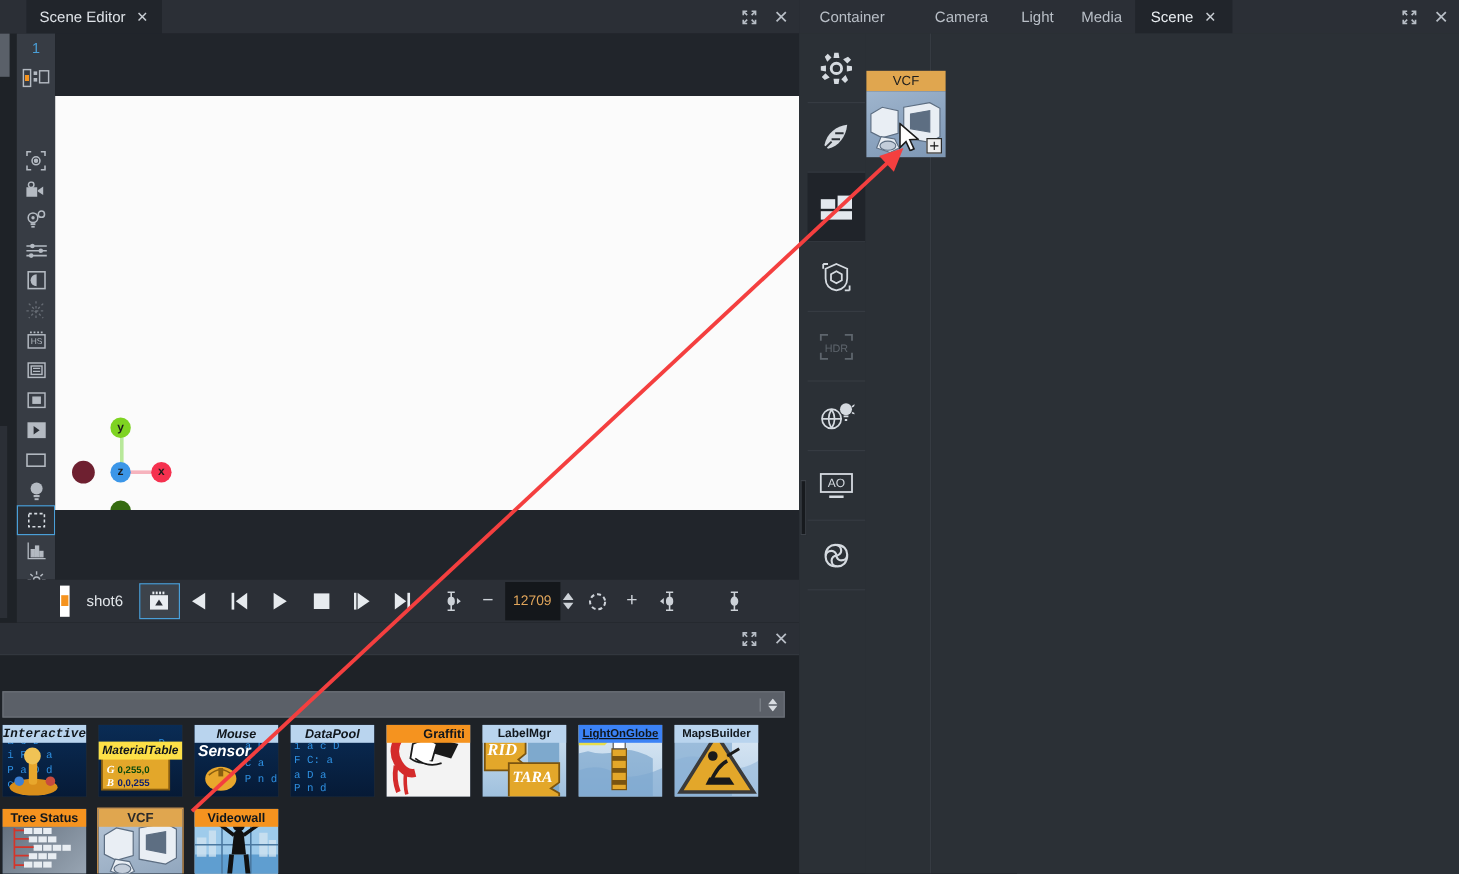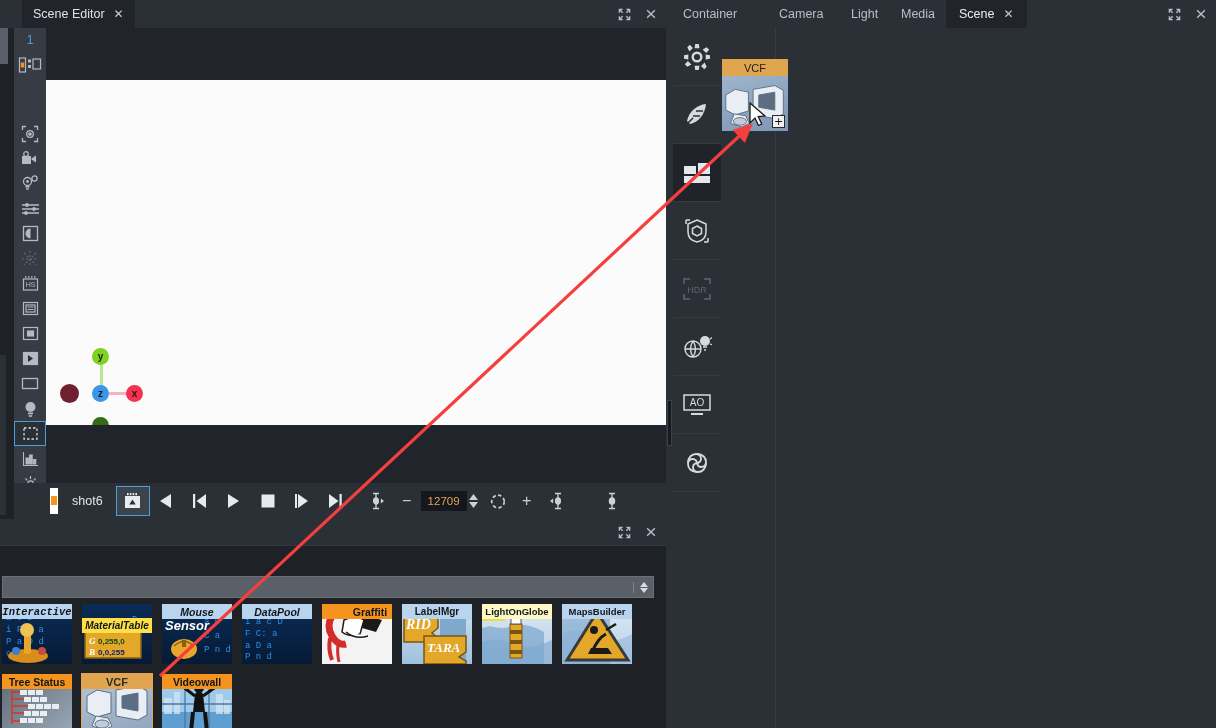--- a/index.html
+++ b/index.html
@@ -95,21 +95,21 @@
     background: #fff; position: relative;
   }
   .tick-mark i { position: absolute; left: 1px; top: 8px; width: 6px; height: 9px; background: #f5931f; }
   .shot-label { margin-left: 14px; font-size: 12.5px; color: #e2e6ea; }
   .tb-btn {
     width: 34px; height: 28px; display: flex; align-items: center; justify-content: center;
     color: #e6eaee;
   }
   .tb-btn.boxed { outline: 1px solid #4a9fd8; background: #3d434b; width: 32px; height: 28px; }
   .frame-box {
-    width: 46px; height: 20px; background: #14171b;
+    width: 46px; height: 32px; background: #14171b;
     display: flex; align-items: center; justify-content: center;
     font-size: 11.5px; color: #e0a55b; margin: 0 2px;
   }
   .spin { display: flex; flex-direction: column; gap: 2px; color: #cdd2d8; margin-right: 3px; }
   .minus-plus { font-size: 16px; color: #cdd2d8; width: 24px; text-align: center; }
 
   
   #bottom-panel {
     position: absolute; left: 0; top: 519px; width: 666px; height: 209px;
     background: #1e2227;
@@ -591,21 +591,21 @@
                   <path d="M8 22q12 4 24 0t30 6v32H0V24z" fill="#5b8fc0" opacity=".5"></path>
                   <path d="M0 38q16-6 30 2t40-4v24H0z" fill="#7fa9d1" opacity=".6"></path>
                   <rect x="28" y="20" width="12" height="34" fill="#e3a72a" stroke="#7a5410" stroke-width="1"></rect>
                   <rect x="28" y="26" width="12" height="4" fill="#7a5410"></rect>
                   <rect x="28" y="36" width="12" height="4" fill="#7a5410"></rect>
                   <rect x="28" y="46" width="12" height="4" fill="#7a5410"></rect>
                   <rect x="29" y="10" width="10" height="10" fill="#fff" stroke="#555" stroke-width="1"></rect>
                   <path d="M34 2l5 8H29z" fill="#e3a72a"></path>
                 </svg>
               </div>
-              <div class="asset-title plain" style="background:#fef9c3;font-size:9.5px;">LightOnGlobe</div>
+              <div class="asset-title plain" style="background:#3b82f6;font-size:9.5px;text-decoration:underline;">LightOnGlobe</div>
             </div>
 
             <div class="asset">
               <div class="asset-body" style="top:0;height:60px;background:linear-gradient(180deg,#dce9f5,#b8d1e8);">
                 <svg width="70" height="60" viewBox="0 0 70 60">
                   <path d="M0 6q14 6 26 0t22 8v46H0z" fill="#6e9cc8" opacity=".55"></path>
                   <path d="M0 30q18-8 34 2t36-2v30H0z" fill="#89b0d6" opacity=".5"></path>
                   <path d="M35 8L66 56H5z" fill="#e3a72a" stroke="#3a3a3a" stroke-width="3"></path>
                   <path d="M30 48q6-14 14-18" stroke="#1a1a1a" stroke-width="3" fill="none"></path>
                   <circle cx="32" cy="26" r="4" fill="#1a1a1a"></circle>

